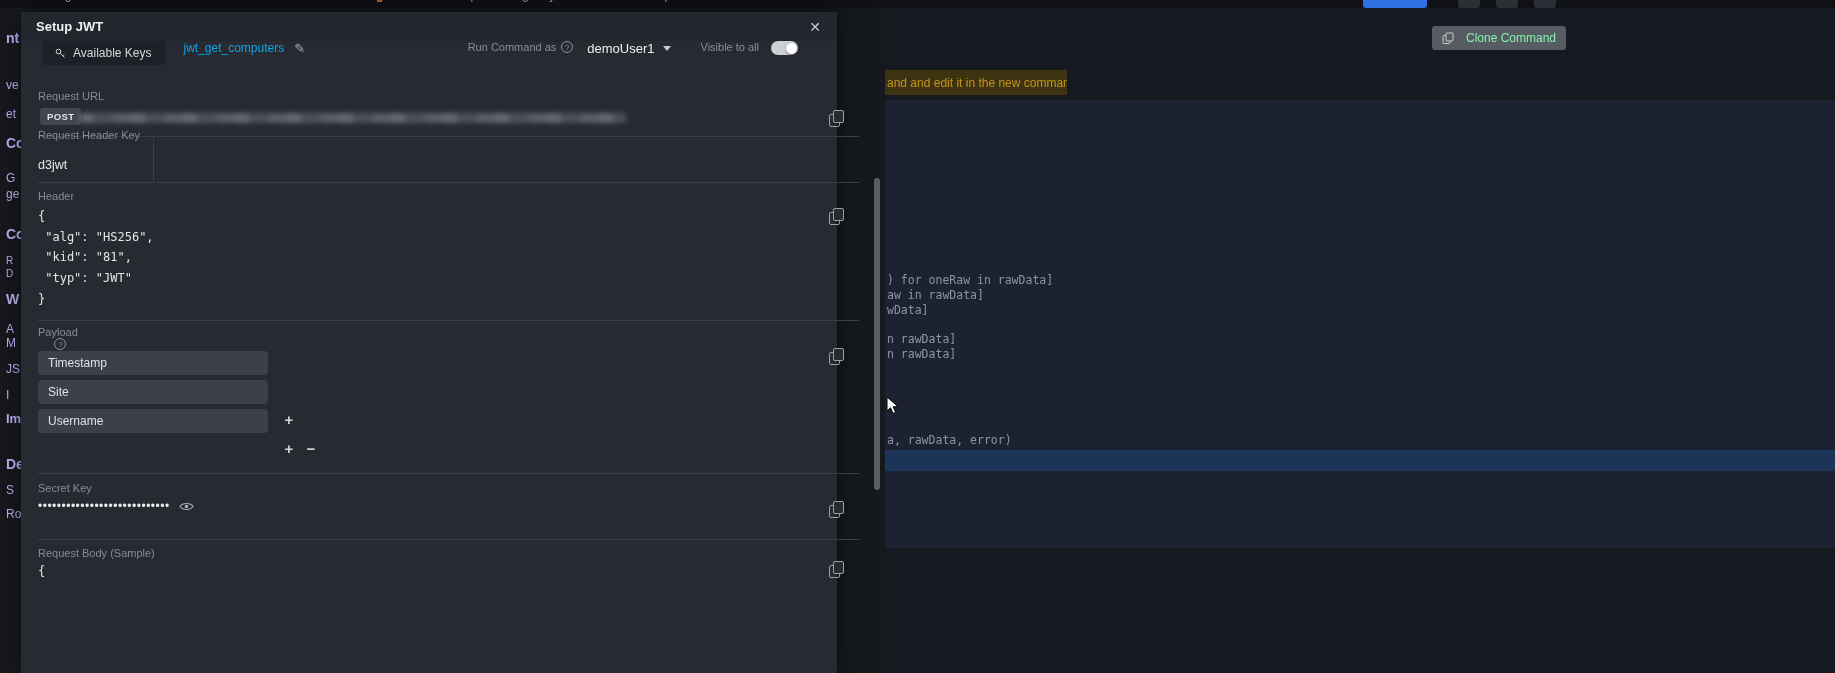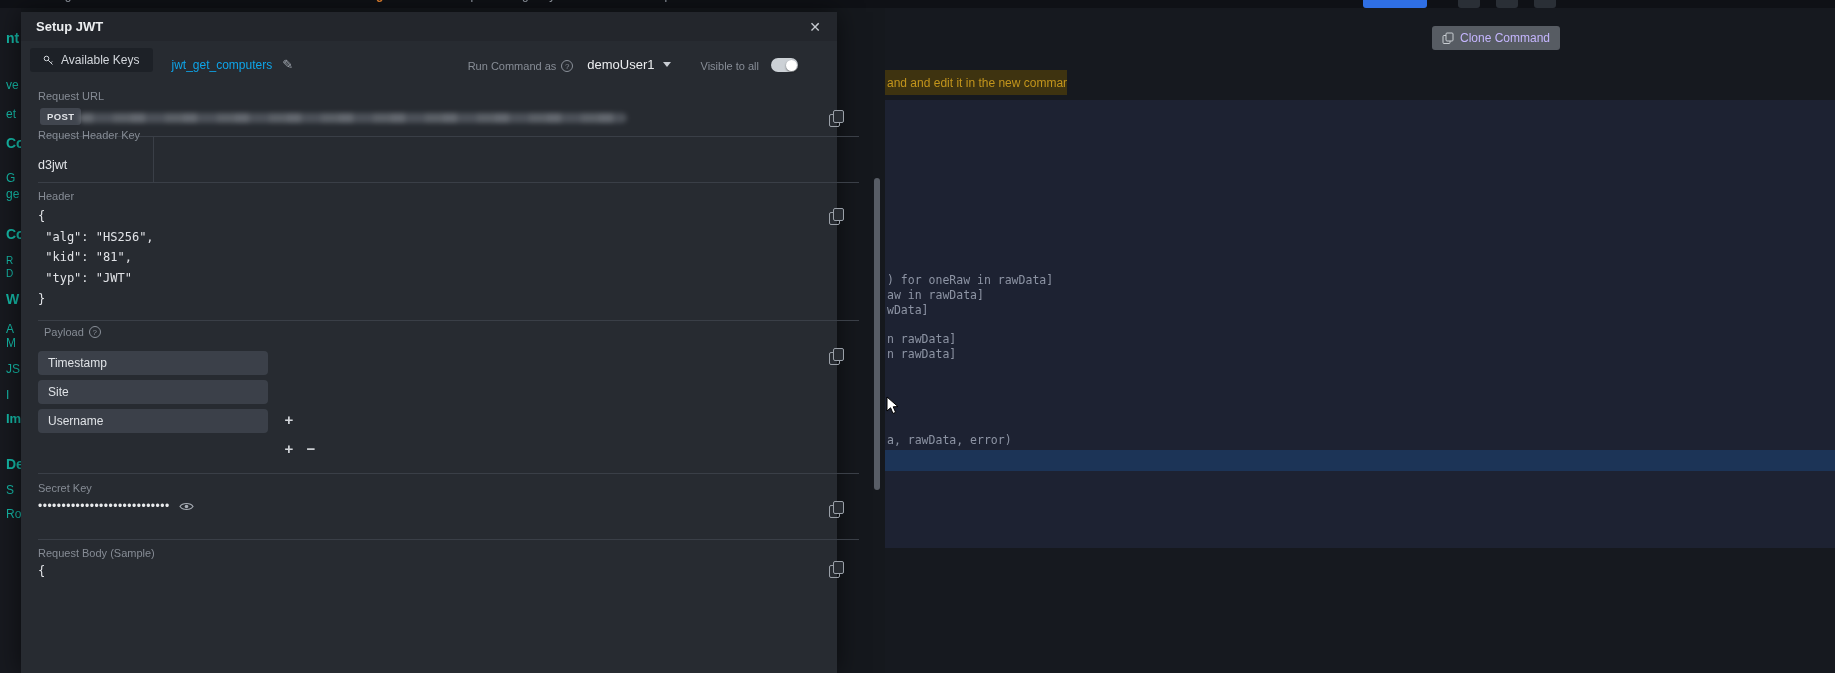--- a/index.html
+++ b/index.html
@@ -12,62 +12,62 @@
   
   .topnav { position:absolute; top:0; left:0; width:1835px; height:8px; background:#0f1116; overflow:hidden; z-index:3; }
   .topnav-inner { position:absolute; top:-18px; left:30px; height:26px; display:flex; gap:28px; align-items:center; white-space:nowrap; }
   .tab { font-size:12px; color:#9aa1aa; display:flex; align-items:center; gap:5px; }
   .tab.active { color:#e0802f; font-weight:bold; }
   .nav-btn-blue { position:absolute; left:1363px; top:-14px; width:64px; height:22px; background:#2f6fe4; border-radius:3px; }
   .nav-icon { position:absolute; top:-12px; width:22px; height:20px; background:#2a2f36; border-radius:3px; }
 
   
   .sidebar-sliver { position:absolute; left:0; top:8px; width:21px; height:665px; background:#17191f; overflow:hidden; z-index:1; }
-  .frag { position:absolute; left:6px; color:#14b8a6; font-size:12px; white-space:nowrap; }
+  .frag { position:absolute; left:6px; color:#c4b5fd; font-size:12px; white-space:nowrap; }
   .frag.b { font-weight:bold; font-size:14px; }
   .frag.s { font-size:10px; }
 
   
   .right-pane { position:absolute; left:885px; top:8px; width:950px; height:665px; background:#16191f; overflow:hidden; z-index:1; }
-  .clone-btn { position:absolute; left:547px; top:18px; height:24px; display:flex; align-items:center; gap:6px;
-               background:#575c63; color:#c4b5fd; font-size:12px; border:none; border-radius:3px; padding:0 10px; cursor:pointer; }
+  .clone-btn { position:absolute; left:547px; top:18px; height:24px; display:flex; align-items:center; gap:12px;
+               background:#575c63; color:#86efac; font-size:12px; border:none; border-radius:3px; padding:0 10px; cursor:pointer; }
   .warning { position:absolute; left:0; top:62px; width:182px; height:25px; background:#3e3310; color:#c3951c;
              font-size:12px; display:flex; align-items:center; padding-left:2px; white-space:nowrap; overflow:hidden; }
   .editor { position:absolute; left:0; top:92px; width:950px; height:448px; background:#1d2232; }
   .code-line { position:absolute; left:2px; font-family:"DejaVu Sans Mono",monospace; font-size:11.5px; color:#8d94a4; white-space:pre; }
   .selection { position:absolute; left:0; top:350px; width:950px; height:21px; background:#1c3457; }
 
   
   .cursor { position:absolute; left:886px; top:396px; z-index:30; }
 
   
   .modal { position:absolute; left:21px; top:12px; width:816px; height:661px; background:#272b31; z-index:10;
            box-shadow:0 0 24px rgba(0,0,0,.55); }
   .modal-header { display:flex; align-items:center; justify-content:space-between; height:29px; padding:0 16px 0 15px; background:#23262c; }
   .modal-title { font-size:13px; font-weight:bold; color:#eceef0; }
   .close { color:#c6cad0; font-size:14px; cursor:pointer; line-height:1; }
 
-  .toolbar { display:flex; align-items:flex-end; height:31px; padding:0 39px 0 9px; }
+  .toolbar { display:flex; align-items:flex-start; height:31px; padding:0 39px 0 21px; }
   .keys-btn { display:flex; align-items:center; gap:7px; background:#1d2127; border:none; border-radius:3px;
               padding:5px 13px; font-size:12px; color:#d2d6db; cursor:pointer; font-family:inherit; }
   .cmd-name { margin-left:19px; font-size:12px; color:#0ea5e9; }
   .pencil { margin-left:10px; color:#a2a8b0; font-size:13px; cursor:pointer; }
   .spacer { flex:1; }
   .runas-label { color:#878d96; font-size:11px; }
   .help { display:inline-flex; width:12px; height:12px; border:1px solid #8a9099; border-radius:50%; color:#8a9099;
           font-size:8px; align-items:center; justify-content:center; margin-left:5px; cursor:pointer; }
   .user-select { margin-left:14px; display:flex; align-items:center; gap:8px; color:#eceef0; font-size:13px; cursor:pointer; }
   .chev { width:0; height:0; border-left:4px solid transparent; border-right:4px solid transparent; border-top:5px solid #c9cdd3; }
   .visible-label { margin-left:30px; color:#878d96; font-size:11px; }
   .toggle { margin-left:12px; width:27px; height:14px; border-radius:8px; background:#ccd1d6; position:relative; cursor:pointer; }
   .toggle .knob { position:absolute; top:1.5px; right:1.5px; width:11px; height:11px; border-radius:50%; background:#fff;
                   box-shadow:0 1px 2px rgba(0,0,0,.5); }
 
   .slabel { position:absolute; left:17px; font-size:11px; color:#868c95; }
-  .slabel-row { position:absolute; left:23px; display:flex; align-items:center; font-size:11px; color:#868c95; }
+  .slabel-row { position:absolute; left:17px; display:flex; align-items:center; font-size:11px; color:#868c95;flex-direction:column; }
   .divider { position:absolute; left:17px; width:821px; height:1px; background:#3a3f47; }
   .vline { position:absolute; left:132px; top:124px; width:1px; height:46px; background:#3a3f47; }
   .value { position:absolute; left:17px; font-size:12.5px; color:#e3e5e9; }
 
   .post-badge { position:absolute; left:19px; top:96px; background:#41464f; color:#e2e4e8; font-size:9.5px; font-weight:bold;
                 letter-spacing:.4px; padding:3px 7px; border-radius:3px; }
   .blur-url { position:absolute; left:58px; top:101px; width:548px; height:10px; border-radius:5px;
               background:repeating-linear-gradient(90deg,#777c83 0 14px,#595e66 14px 34px,#6b7077 34px 52px);
               filter:blur(2.5px); opacity:.75; }
 

